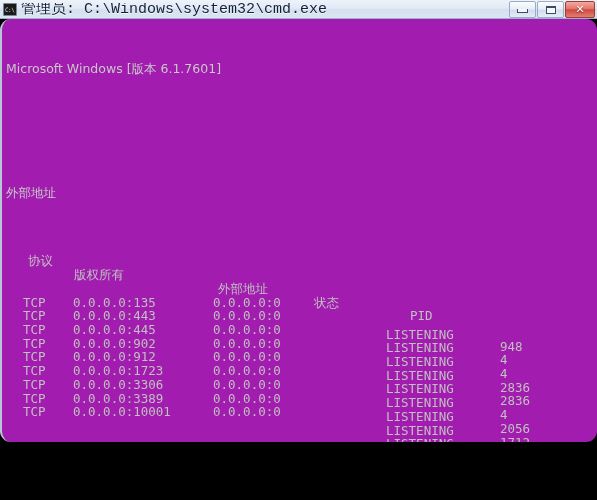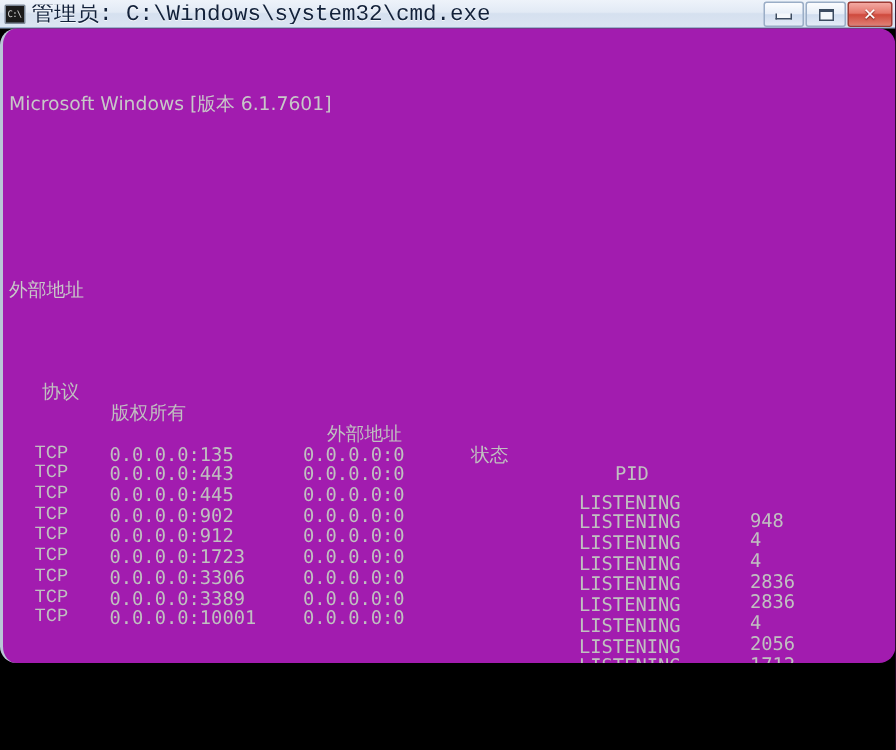--- a/index.html
+++ b/index.html
@@ -175,23 +175,23 @@
     color: #c8c8c8;
   }
   .blank { height: 13.73px; }
 
   
   .row {
     height: 13.73px;
     position: relative;
     white-space: pre;
   }
-  .c-proto  { position: absolute; left: 17px; font-family: Liberation Mono, monospace;  }
+  .c-proto  { position: absolute; left: 17px;  }
   .c-local  { position: absolute; left: 67px;  }
-  .c-foreign{ position: absolute; left: 196px; }
+  .c-foreign{ position: absolute; left: 207px; }
   .c-state  { position: absolute; left: 380px; margin-top: 32px; }
   .c-pid    { position: absolute; left: 494px; margin-top: 44px; }
 
   
   .hdr { height: 13.73px; position: relative; white-space: pre; }
   .h-proto   { position: absolute; left: 22px;  }
   .h-local   { position: absolute; left: 68px;  }
   .h-foreign { position: absolute; left: 212px; }
   .h-state   { position: absolute; left: 308px; }
   .h-pid     { position: absolute; left: 404px; }

